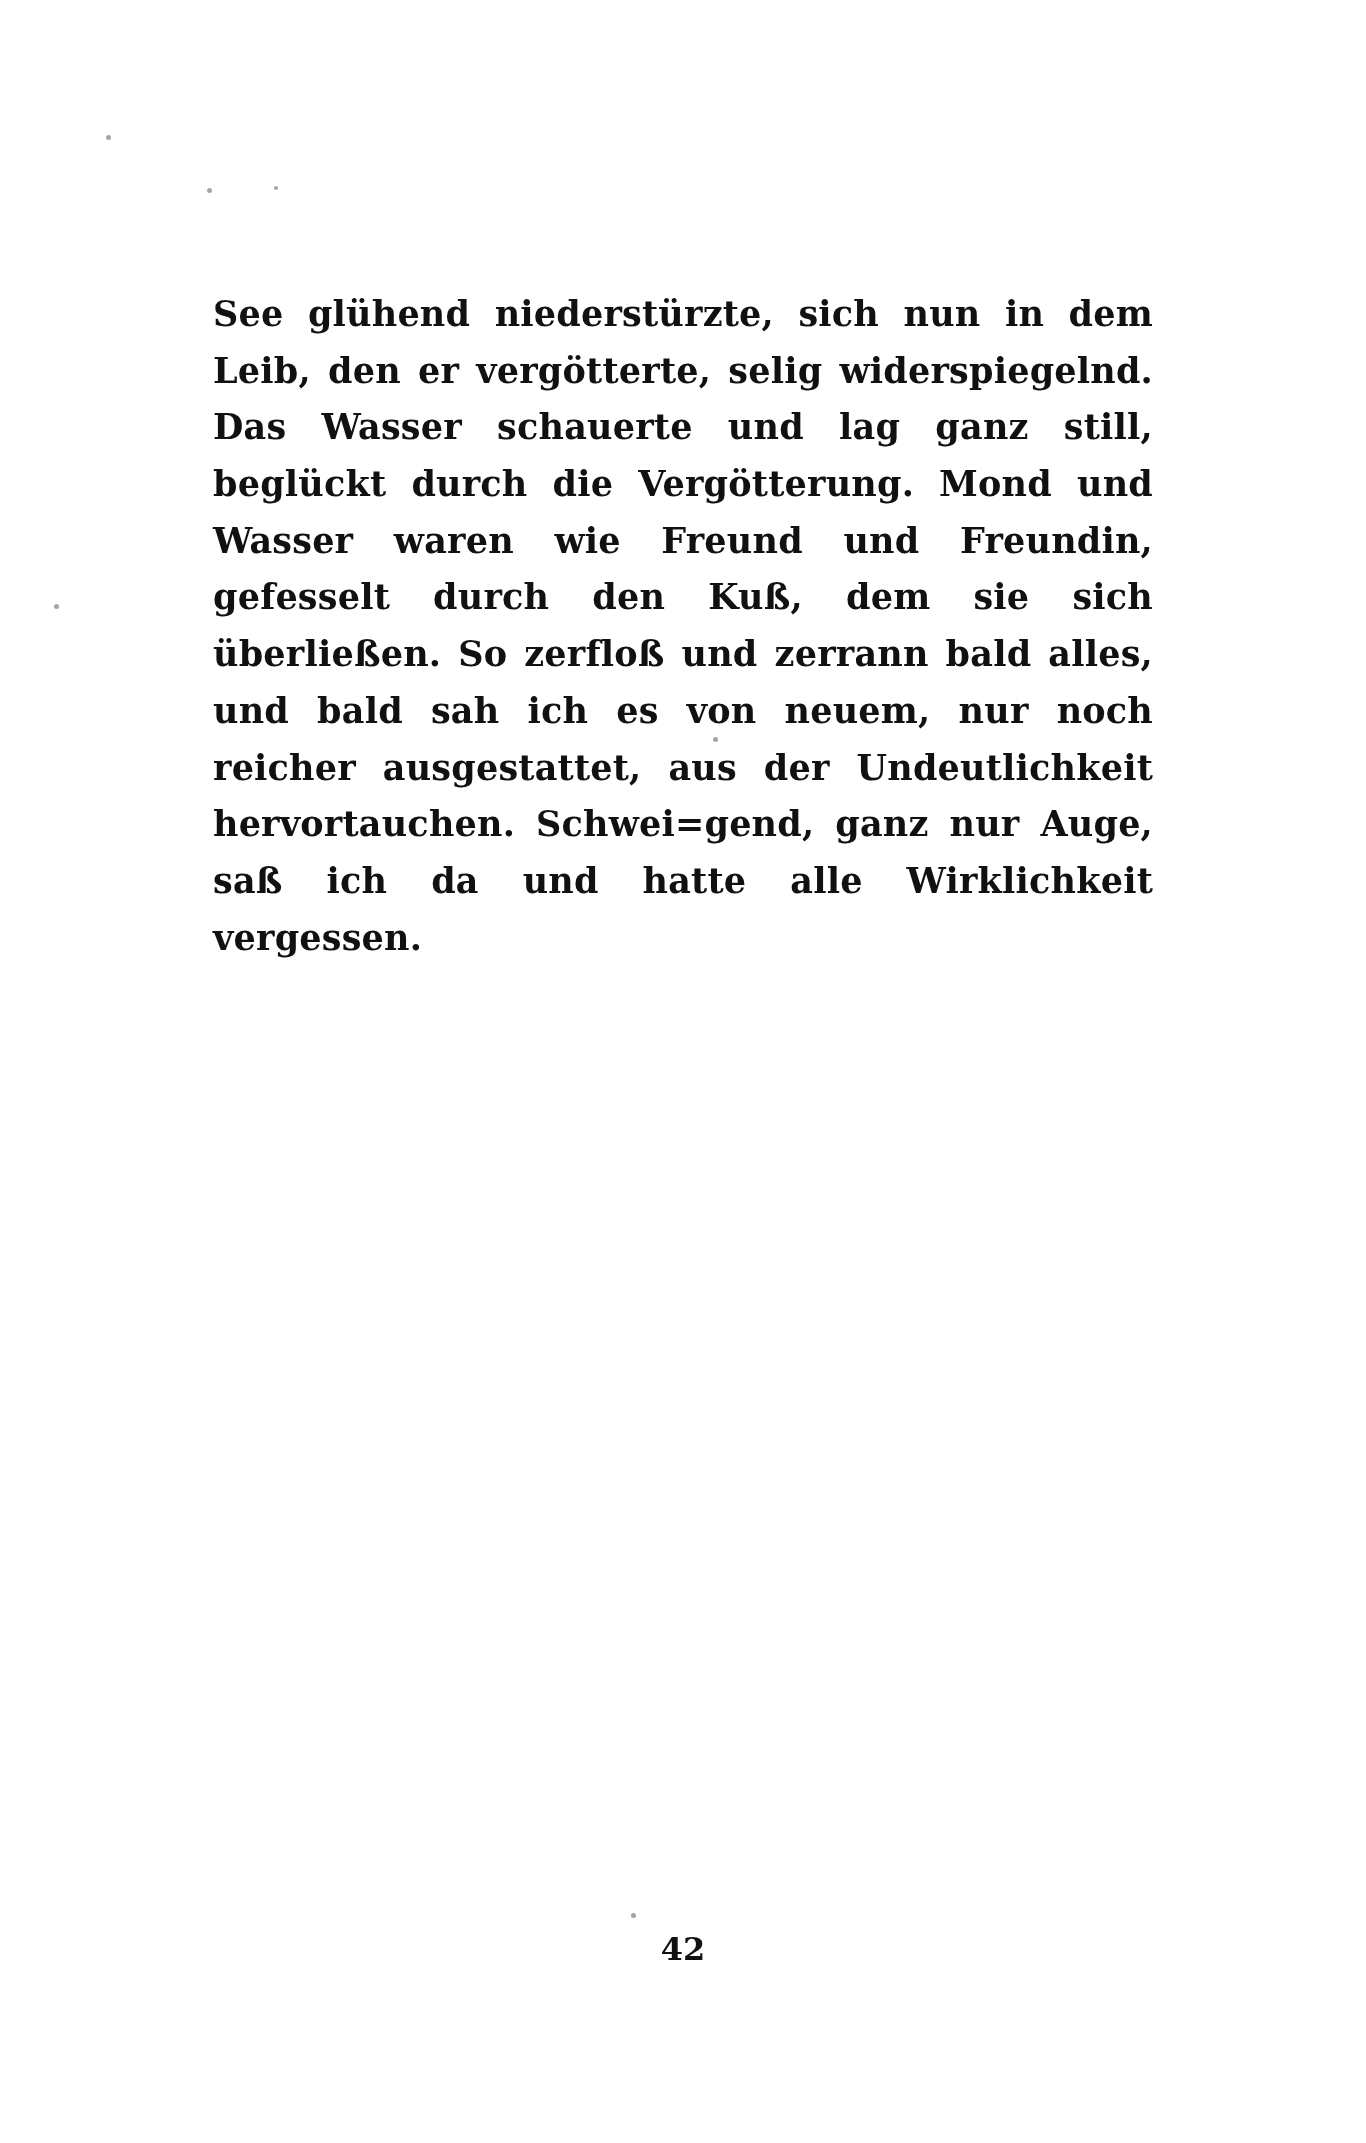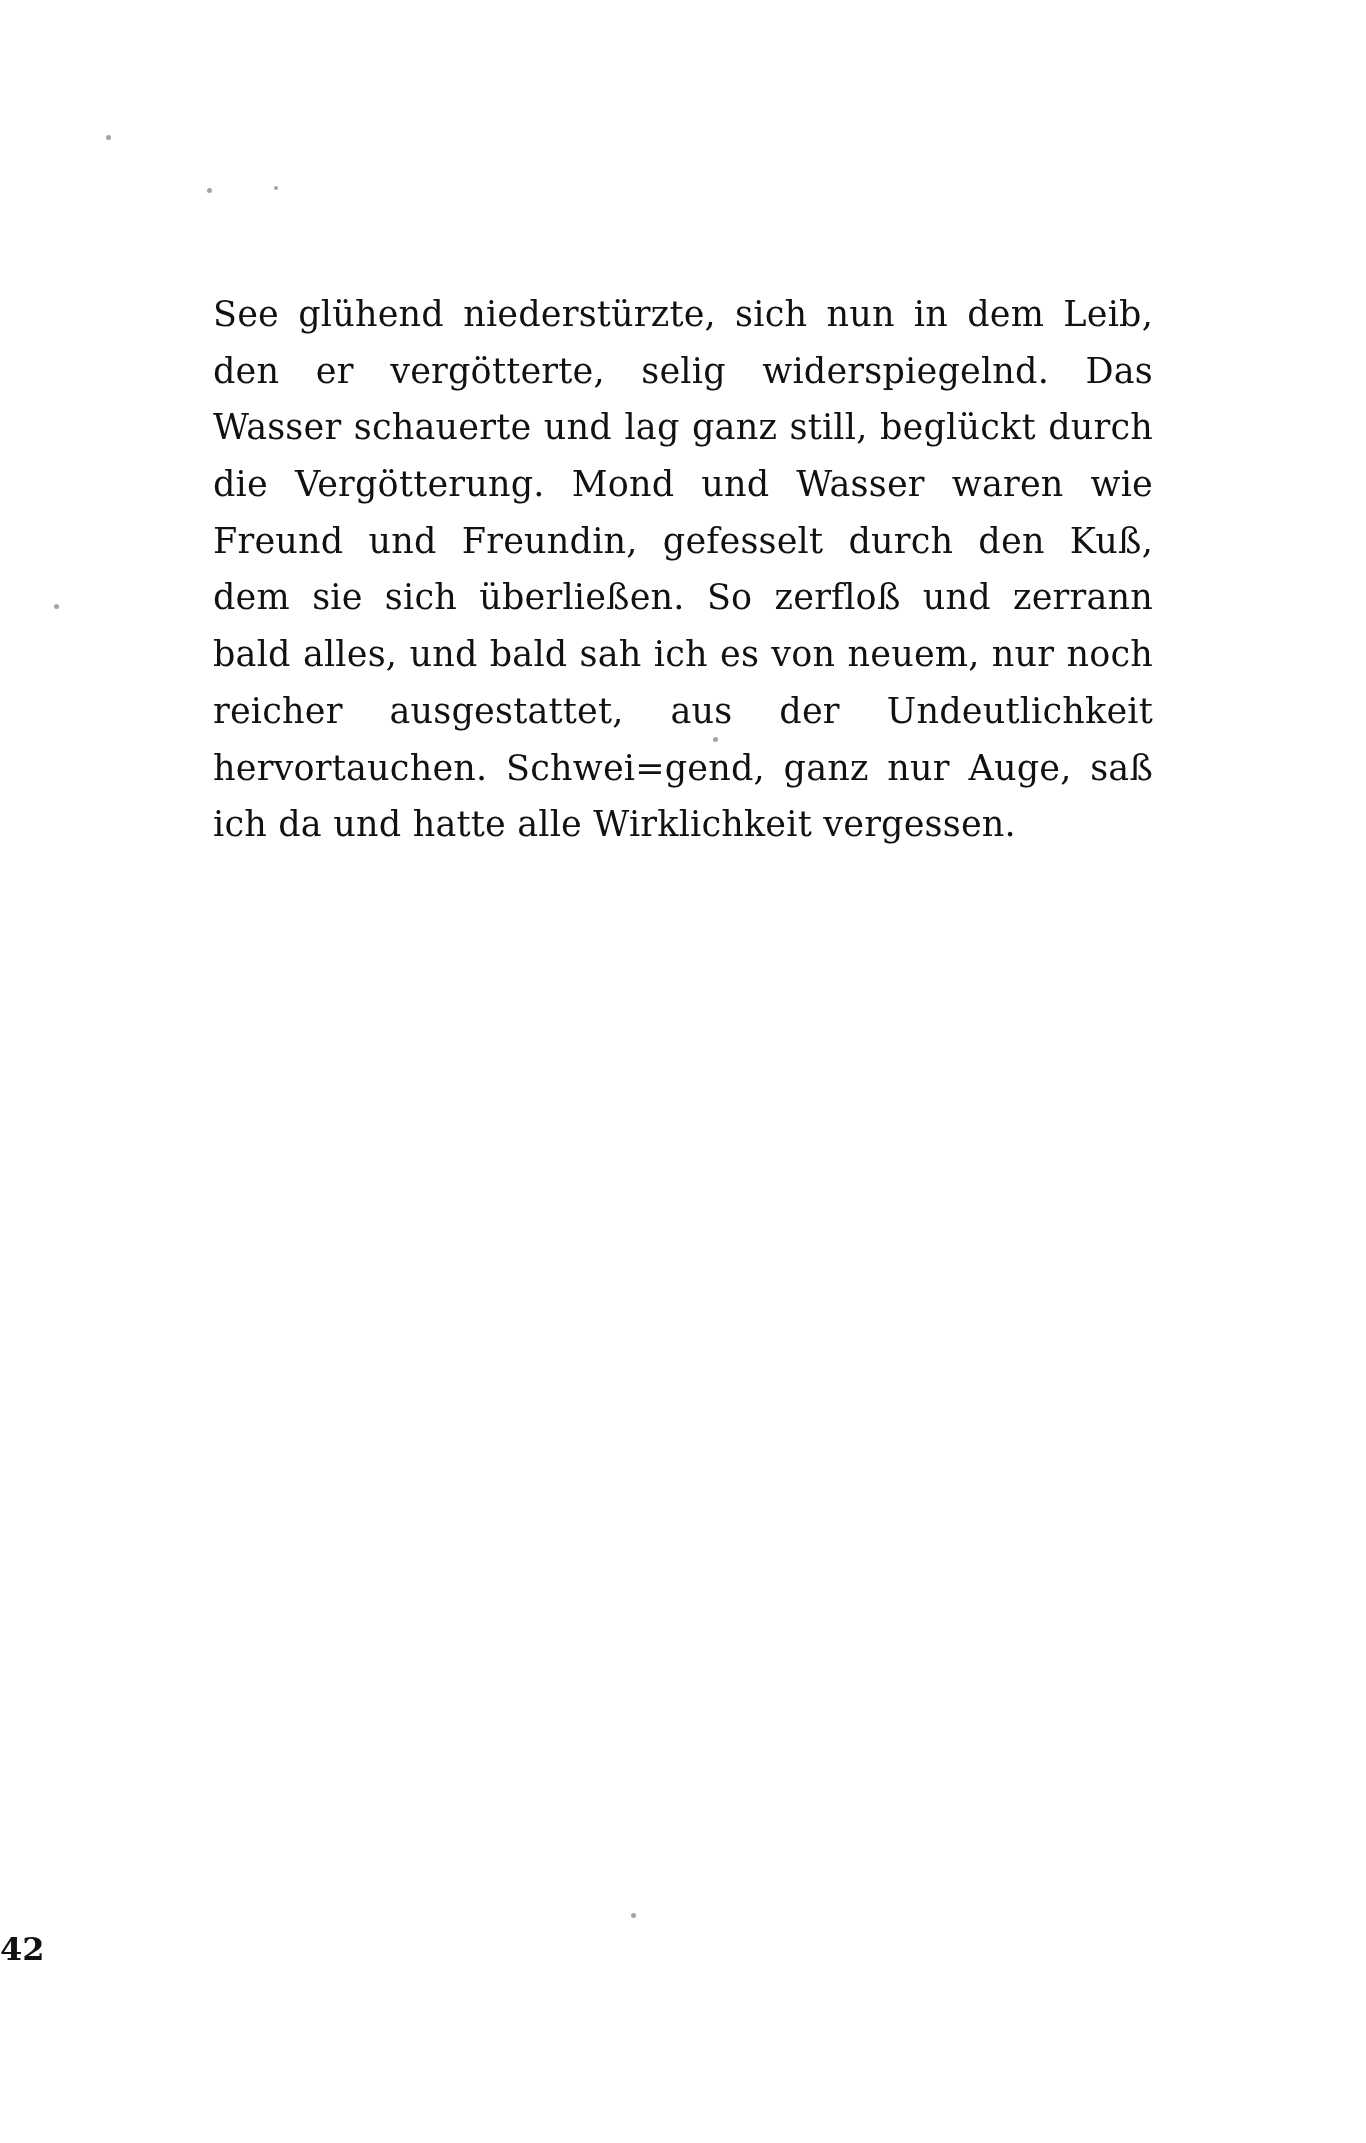--- a/index.html
+++ b/index.html
@@ -26,33 +26,33 @@
     position: absolute;
     left: 213px;
     top: 286px;
     width: 940px;
     font-family: "DejaVu Serif", "Liberation Serif", serif;
     font-size: 35px;
     line-height: 1.62;
     color: #111111;
     text-align: justify;
     letter-spacing: 0.2px;
-    font-weight: 400;
+    font-weight: 700;
   }
   .text-block p {
     margin: 0;
     text-indent: 0;
     hyphens: none;
   }
   .folio {
     position: absolute;
     left: 0;
     top: 1930px;
     width: 1366px;
-    text-align: left;
+    text-align: center;
     font-family: "DejaVu Serif", "Liberation Serif", serif;
     font-size: 32px;
     font-weight: 700;
     color: #111111;
   }
 </style>
 </head>
 <body>
 
 <div class="page">

